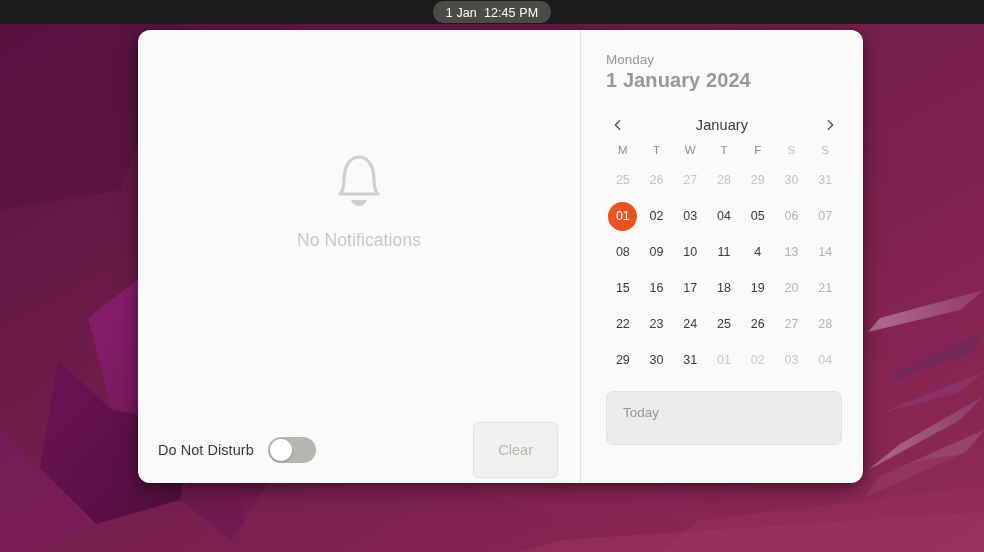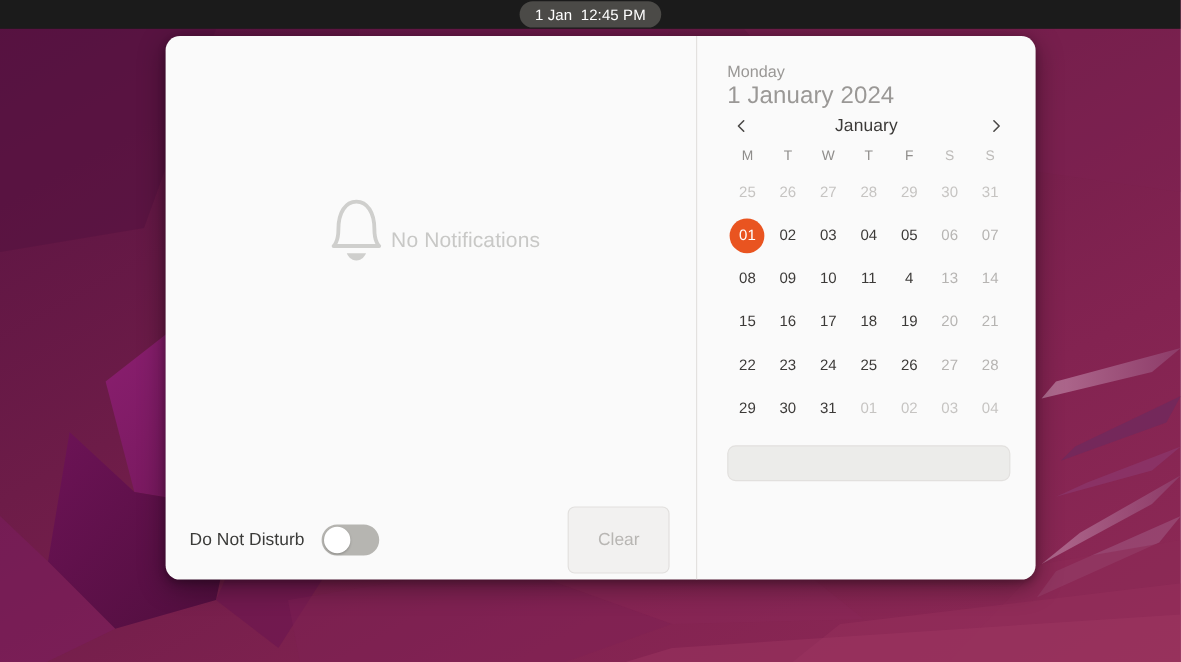--- a/index.html
+++ b/index.html
@@ -75,20 +75,21 @@
   #notifications-pane {
     position: relative;
     width: 442px;
     height: 100%;
     display: flex;
     flex-direction: column;
   }
   #notifications-empty {
     flex: 1;
     display: flex;
+    flex-direction: column;
     align-items: center;
     justify-content: center;
     padding-bottom: 46px;
   }
   #bell-icon {
     width: 58px;
     height: 60px;
     margin-bottom: 20px;
   }
   #no-notifications-label {
@@ -162,22 +163,23 @@
     flex-direction: column;
   }
   #cal-weekday {
     font-size: 13.5px;
     color: #9a9896;
     margin-bottom: 2px;
   }
   #cal-fulldate {
     font-size: 20px;
     color: #9a9896;
-    font-weight: normal;
+    font-weight: bold;
     letter-spacing: 0.1px;
+    margin-bottom: 20px;
   }
 
   #month-nav {
     display: flex;
     align-items: center;
     justify-content: space-between;
     height: 26px;
     margin-bottom: 6px;
     padding: 0 1px;
     gap: 37px;
@@ -413,18 +415,19 @@
           <div class="day-cell">29</div>
           <div class="day-cell">30</div>
           <div class="day-cell">31</div>
           <div class="day-cell other">01</div>
           <div class="day-cell other">02</div>
           <div class="day-cell other">03</div>
           <div class="day-cell other">04</div>
         </div>
 
       <div id="events-box">
+        <div id="events-title">Today</div>
       </div>
 
     </div>
 
   </div>
 </div>
 
 </body></html>

